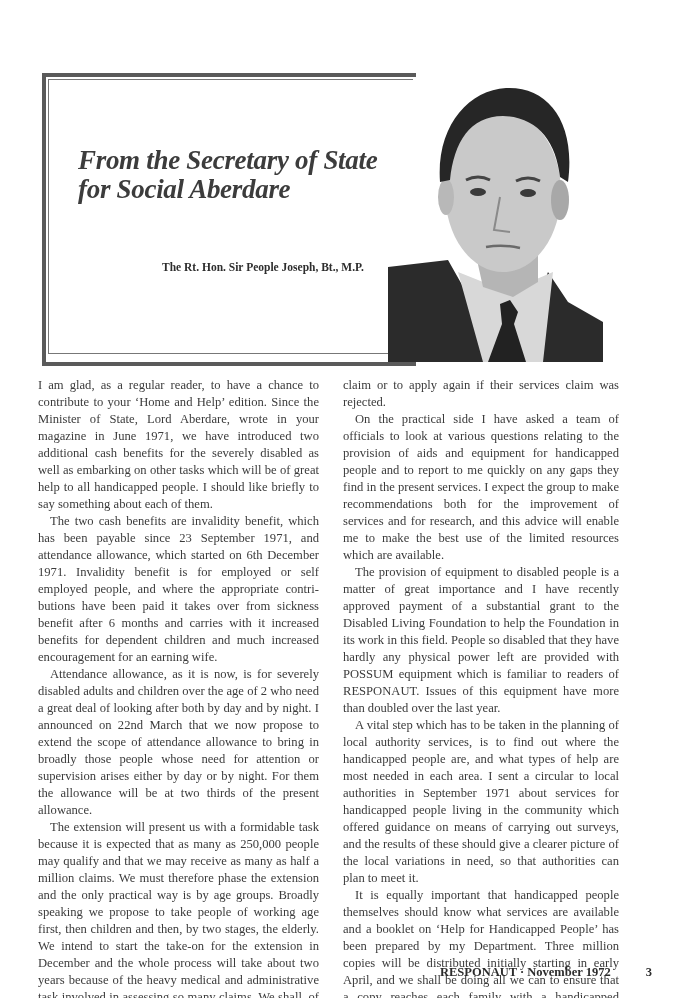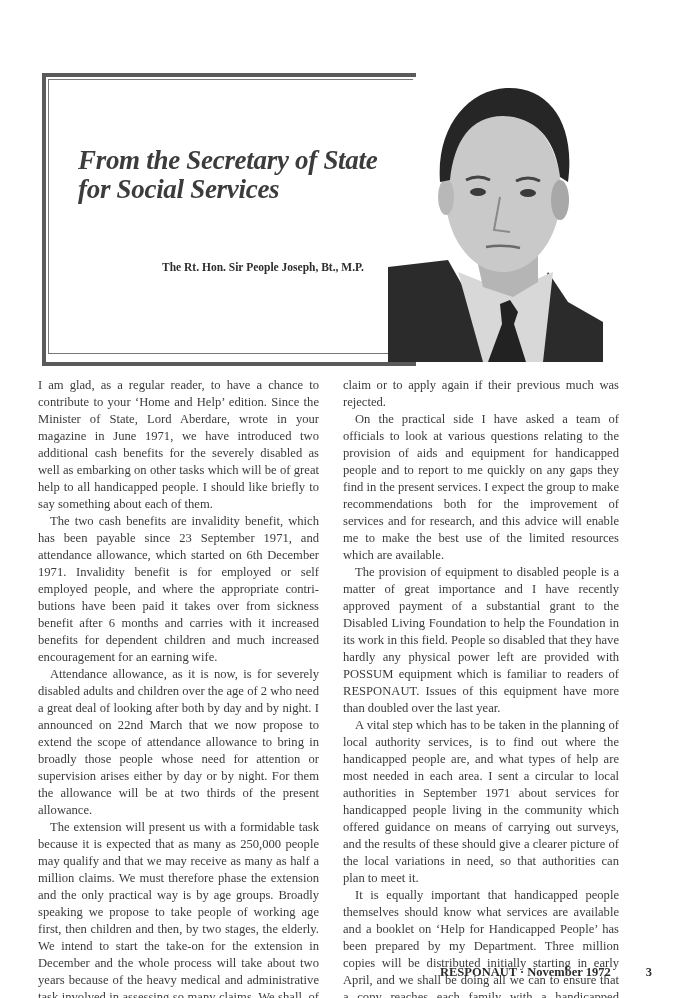--- a/index.html
+++ b/index.html
@@ -35,21 +35,21 @@
   .footer .page { display: inline-block; margin-left: 32px; }
 </style>
 </head>
 <body>
 
 <div class="frame-outer"></div>
 <div class="frame-inner"></div>
 
 <h1 class="title">
   <span>From the Secretary of State</span><br>
-  <span>for Social Services</span>
+  <span>for Social Aberdare</span>
 </h1>
 
 <div class="byline">The Rt. Hon. Sir People Joseph, Bt., M.P.</div>
 
 <svg class="portrait" viewBox="0 0 220 290" xmlns="http://www.w3.org/2000/svg">
 
   <path d="M0 195 L60 188 L95 250 L120 290 L0 290 Z" fill="#2b2b2b"></path>
   <path d="M160 200 L180 230 L215 250 L215 290 L125 290 Z" fill="#2b2b2b"></path>
 
   <path d="M70 200 L95 210 L130 215 L165 200 L155 290 L95 290 Z" fill="#d8d8d8"></path>
@@ -75,21 +75,21 @@
 </svg>
 
 <div class="col col-left">
   <p class="first">I am glad, as a regular reader, to have a chance to contribute to your ‘Home and Help’ edition.  Since the Minister of State, Lord Aberdare, wrote in your magazine in June 1971, we have introduced two additional cash benefits for the severely disabled as well as embarking on other tasks which will be of great help to all handicapped people.  I should like briefly to say something about each of them.</p>
   <p>The two cash benefits are invalidity benefit, which has been payable since 23 September 1971, and attendance allowance, which started on 6th Decem­ber 1971.  Invalidity benefit is for employed or self employed people, and where the appropriate contri­butions have been paid it takes over from sickness benefit after 6 months and carries with it increased benefits for dependent children and much increased encouragement for an earning wife.</p>
   <p>Attendance allowance, as it is now, is for severely disabled adults and children over the age of 2 who need a great deal of looking after both by day and by night.  I announced on 22nd March that we now propose to extend the scope of attendance allowance to bring in broadly those people whose need for attention or supervision arises either by day or by night.  For them the allowance will be at two thirds of the present allowance.</p>
   <p>The extension will present us with a formidable task because it is expected that as many as 250,000 people may qualify and that we may receive as many as half a million claims.  We must therefore phase the extension and the only practical way is by age groups.  Broadly speaking we propose to take people of working age first, then children and then, by two stages, the elderly.  We intend to start the take-on for the extension in December and the whole process will take about two years because of the heavy medical and administrative task involved in assessing so many claims.  We shall, of course, have a publicity cam­paign before starting each phase to ensure that people are made fully aware of when and how to make a</p>
 </div>
 
 <div class="col col-right">
-  <p class="cont">claim or to apply again if their previous much was rejected.</p>
+  <p class="cont">claim or to apply again if their services claim was rejected.</p>
   <p>On the practical side I have asked a team of officials to look at various questions relating to the provision of aids and equipment for handicapped people and to report to me quickly on any gaps they find in the present services.  I expect the group to make recommendations both for the improvement of services and for research, and this advice will enable me to make the best use of the limited resources which are available.</p>
   <p>The provision of equipment to disabled people is a matter of great importance and I have recently approved payment of a substantial grant to the Disabled Living Foundation to help the Foundation in its work in this field.  People so disabled that they have hardly any physical power left are provided with POSSUM equipment which is familiar to readers of RESPONAUT.  Issues of this equipment have more than doubled over the last year.</p>
   <p>A vital step which has to be taken in the planning of local authority services, is to find out where the handicapped people are, and what types of help are most needed in each area.  I sent a circular to local authorities in September 1971 about services for handicapped people living in the community which offered guidance on means of carrying out surveys, and the results of these should give a clearer picture of the local variations in need, so that authorities can plan to meet it.</p>
   <p>It is equally important that handicapped people themselves should know what services are available and a booklet on ‘Help for Handicapped People’ has been prepared by my Department.  Three million copies will be distributed initially starting in early April, and we shall be doing all we can to ensure that a copy reaches each family with a handicapped member and each handicapped person living alone.</p>
 </div>
 
 <div class="footer">
   <span>RESPONAUT · November 1972</span>
   <span class="page">3</span>
 </div>

